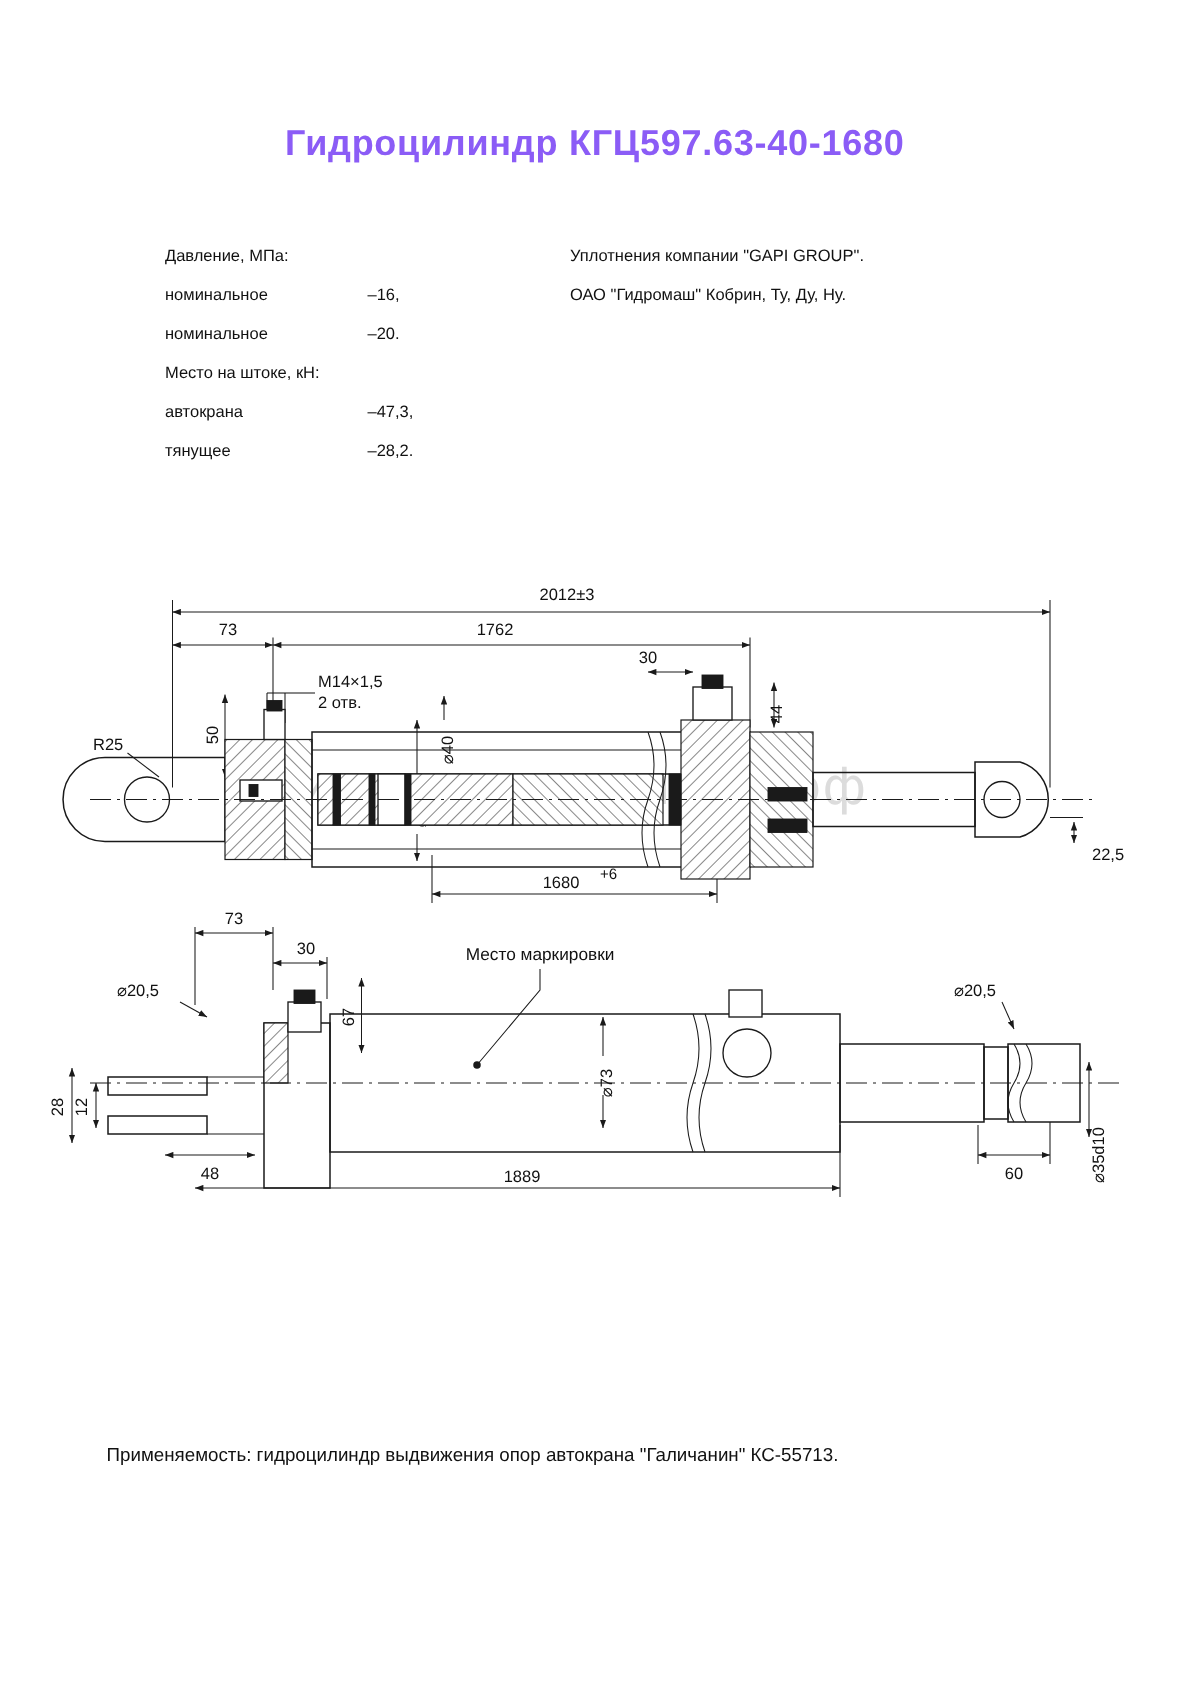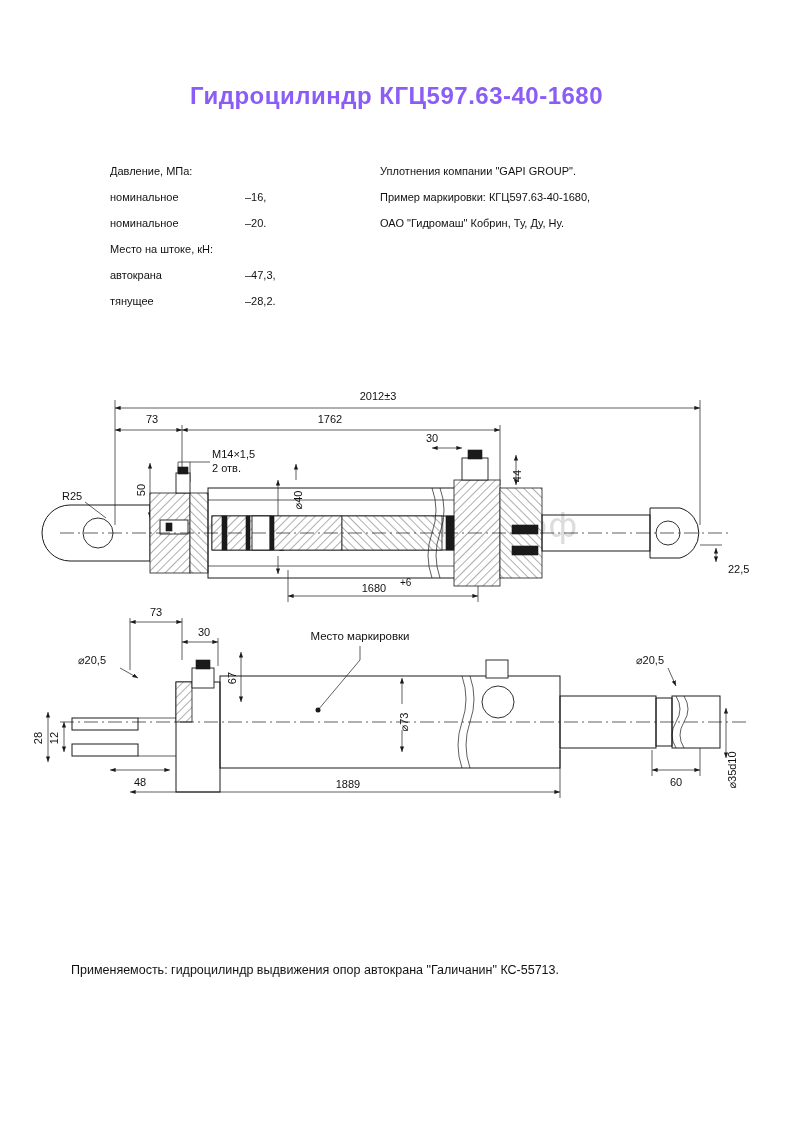--- a/index.html
+++ b/index.html
@@ -77,21 +77,20 @@
       <span class="val">–47,3,</span>
     </div>
     <div class="row">
       <span class="lbl">тянущее</span>
       <span class="val">–28,2.</span>
     </div>
   </div>
 
   <div class="spec spec-right">
     <div class="row">Уплотнения компании "GAPI GROUP".</div>
-    <div class="row">Пример маркировки: КГЦ597.63-40-1680,</div>
     <div class="row">ОАО "Гидромаш" Кобрин, Ту, Ду, Ну.</div>
   </div>
 
   <div class="watermark">гидроинструмент.рф</div>
 
   <div class="drawing">
   <svg width="793" height="560" viewBox="0 0 793 560" xmlns="http://www.w3.org/2000/svg">
     <defs>
       <pattern id="hA" patternUnits="userSpaceOnUse" width="6" height="6" patternTransform="rotate(45)">
         <rect width="6" height="6" fill="#ffffff"></rect>

